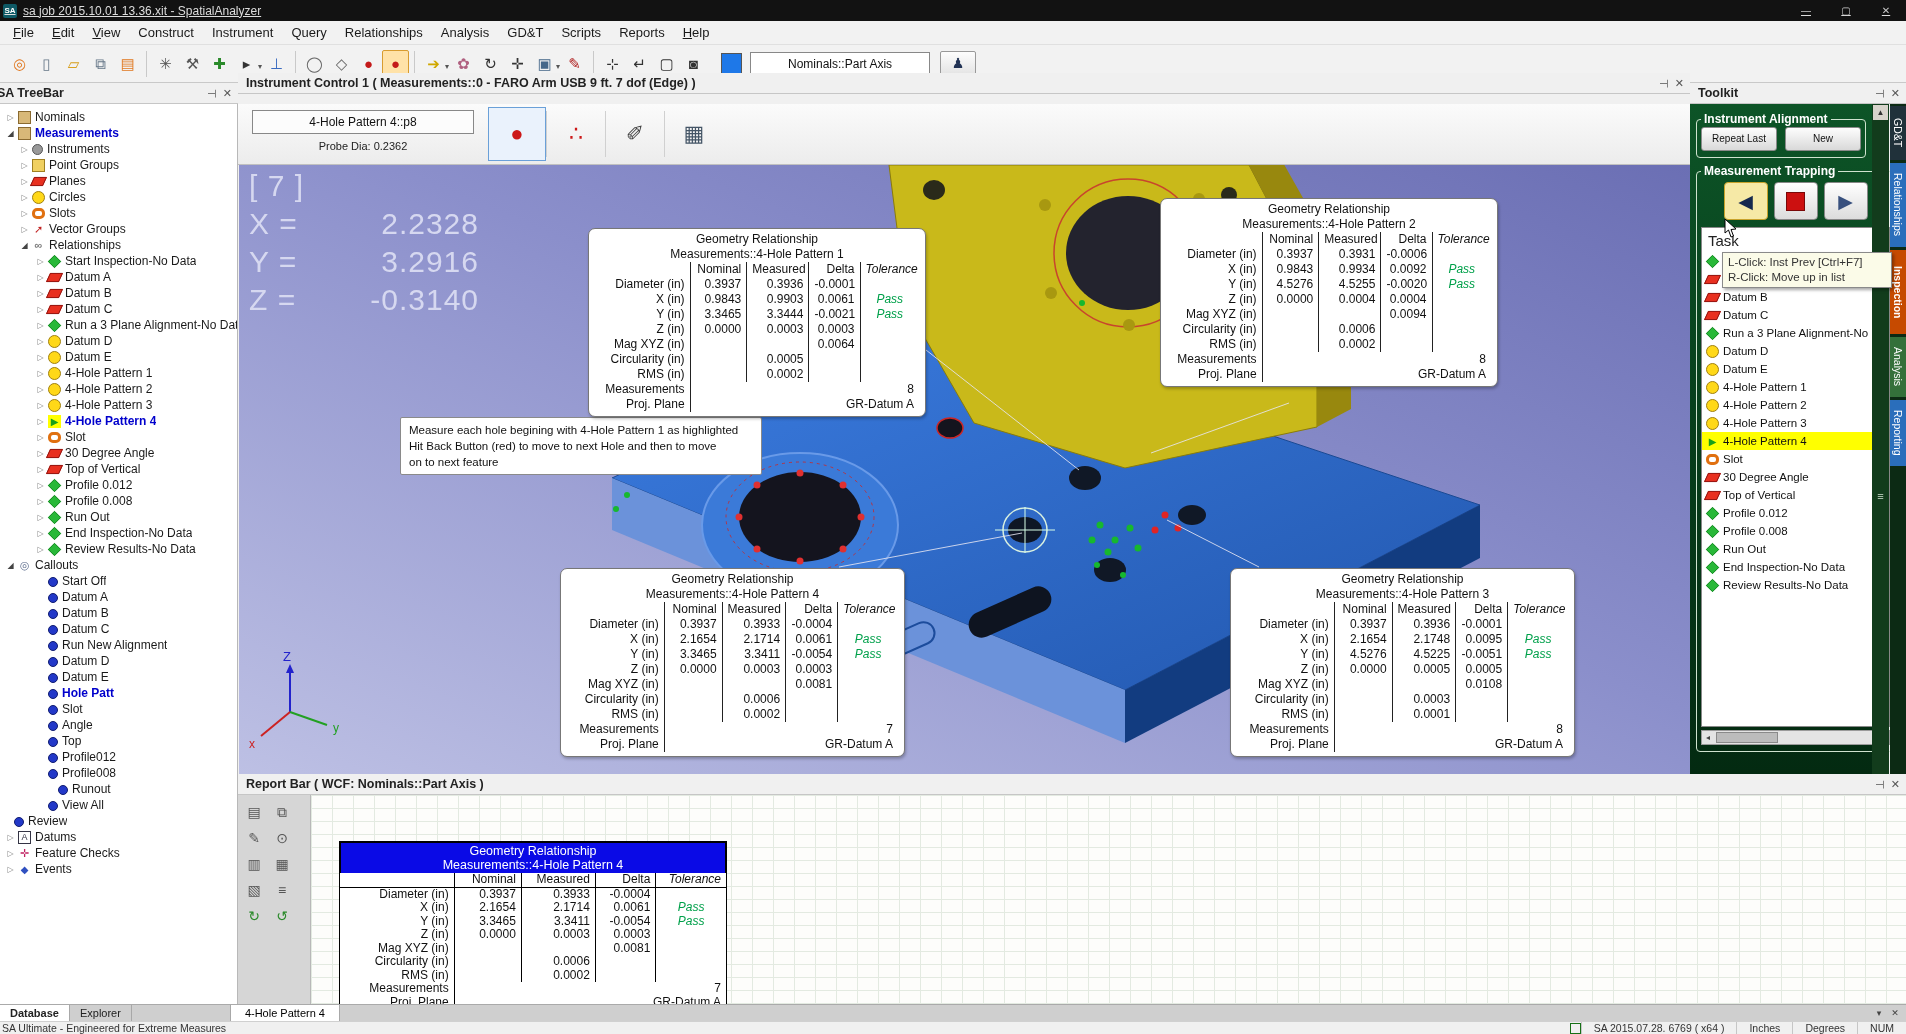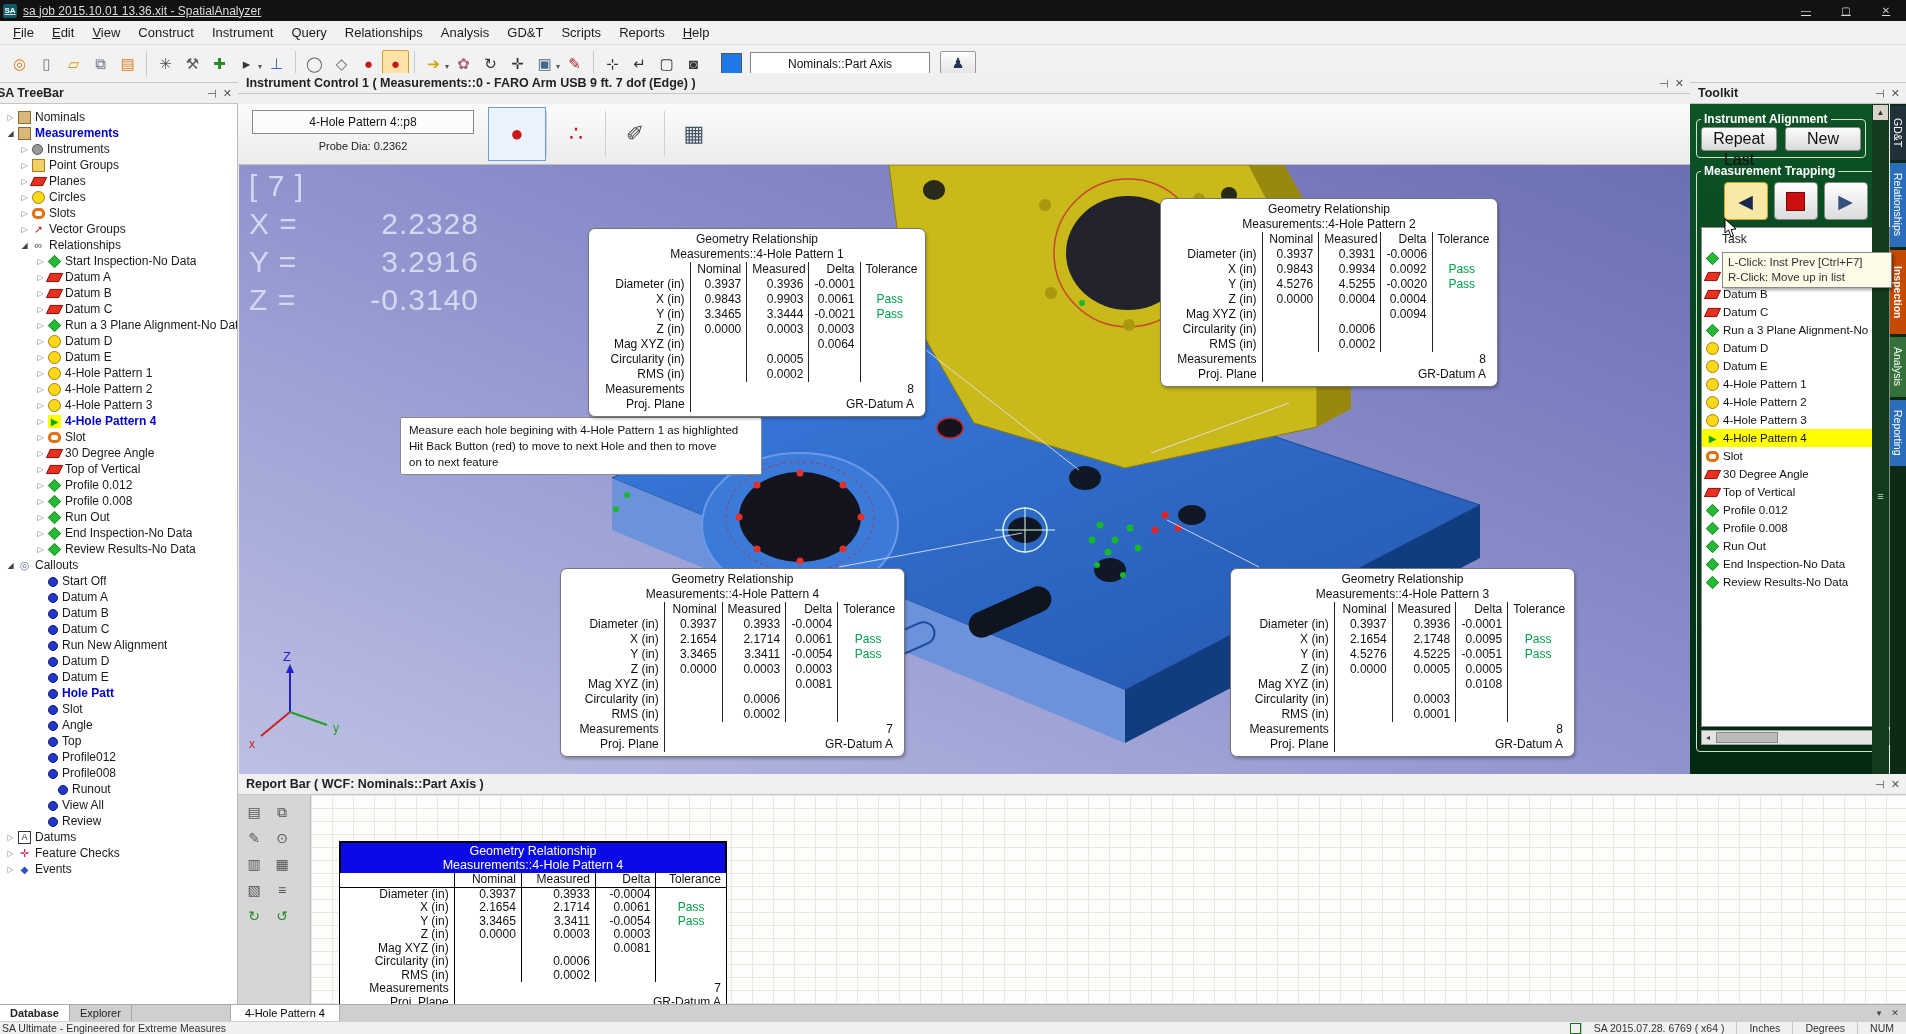--- a/index.html
+++ b/index.html
@@ -85,47 +85,47 @@
   .g1{left:921px;top:33px;width:338px;}
   .g2{left:321px;top:403px;width:345px;}
   .g3{left:991px;top:403px;width:345px;}
   .gt-title{text-align:center;line-height:15px;}
   table.gt{border-collapse:collapse;width:100%;table-layout:fixed;}
   .gt td{padding:0 5px;line-height:15px;text-align:right;overflow:hidden;white-space:nowrap;}
   .gt td:nth-child(1){width:31%;}
   .gt td:nth-child(2){width:17%;}
   .gt td:nth-child(3){width:19%;}
   .gt td:nth-child(4){width:15%;}
-  .gt td:nth-child(5){width:18%;}
+  .gt td:nth-child(5){width:18%;font-style:italic;}
   .geo .gt tr:not(.gf) td + td{border-left:1px solid #222;}
   .geo .gt tr.gf td.fl{border-right:1px solid #222;}
   .gt td.pass{color:#00a04a;text-align:center;}
   .gt tr.gf td.fv{text-align:right;}
 
   
   .rg-head{background:#0a0ae6;color:#fff;text-align:center;font-size:12.5px;line-height:14px;padding:1px 0;border:1px solid #000;border-bottom:none;}
   .reporttbl{background:#fff;border:1px solid #000;font-size:12px;color:#111;}
   .reporttbl .gt td{line-height:13.5px;padding:0 5px;}
   .reporttbl .gt tr td + td{border-left:1px solid #000;}
   .reporttbl .gt tr.gh td{border-bottom:1px solid #000;}
   .reporttbl .gt tr.gf td.fl{border-right:1px solid #000;}
 
   
   .tk-head{left:1690px;top:83px;width:216px;height:21px;padding-left:8px;}
   .tk-body{left:1690px;top:104px;width:182px;height:670px;background:linear-gradient(180deg,#0d5427 0%,#07401c 45%,#032a11 100%);padding:2px 4px;}
   .tk-group{border:1px solid #cfe3cf;border-radius:4px;margin:6px 2px 0;padding:1px 4px 6px;}
   .tk-group legend{color:#fff;font-weight:bold;font-size:12px;padding:0 3px;}
   .tk-btnrow{display:flex;gap:8px;justify-content:center;}
-  .tk-btn{flex:1;height:22px;background:linear-gradient(#fdfdfd,#d9d9d9);border:1px solid #8a8a8a;border-radius:3px;font-size:16px;color:#111;text-align:center;line-height:21px;}
+  .tk-btn{flex:1;height:22px;background:linear-gradient(#fdfdfd,#d9d9d9);border:1px solid #8a8a8a;border-radius:3px;font-size:10px;color:#111;text-align:center;line-height:21px;}
   .trap-row{display:flex;gap:6px;justify-content:center;margin:3px 0 7px;}
   .trapbtn{width:42px;height:36px;background:linear-gradient(#ffffff,#dcdcdc);border:1px solid #888;border-radius:4px;display:flex;align-items:center;justify-content:center;font-size:19px;color:#16284e;position:relative;}
   .trapbtn.hl{background:#f6e9a6;border-color:#c8a22a;}
   .stopsq{width:17px;height:17px;background:#cc1010;border:1px solid #7a0808;}
   .taskbox{background:#fff;border:1px solid #888;height:498px;overflow:hidden;}
-  .taskhdr{font-size:12px;color:#222;padding:4px 20px 3px;}
+  .taskhdr{font-size:15px;color:#222;padding:4px 6px 3px;}
   .krow{display:flex;align-items:center;height:18px;font-size:11.5px;color:#111;padding-left:3px;white-space:nowrap;overflow:hidden;}
   .krow.sel{background:#ffff00;}
   .hscroll{height:13px;margin-top:3px;background:#e4e4e4;border:1px solid #9a9a9a;display:flex;align-items:center;font-size:8px;color:#444;}
   .hs-btn{width:12px;text-align:center;}
   .hs-thumb{height:9px;background:#bcbcbc;border:1px solid #8a8a8a;width:60px;margin-left:2px;}
   .hs-fill{flex:1;}
   .tooltip{left:1722px;top:252px;width:170px;background:#fbfbe8;border:1px solid #8a8a8a;box-shadow:2px 2px 3px rgba(0,0,0,.35);font-size:11.5px;color:#333;line-height:15px;padding:2px 5px;white-space:nowrap;overflow:hidden;z-index:60;}
   .cursor{left:1724px;top:218px;z-index:70;}
   .tk-vscroll{left:1872px;top:104px;width:17px;height:670px;background:#123c1c;display:flex;flex-direction:column;align-items:center;}
   .vs-btn{width:15px;height:15px;background:#d8d4cc;color:#333;font-size:8px;text-align:center;line-height:15px;margin-top:1px;}
@@ -444,21 +444,21 @@
       <div class="trow" style="padding-left:44px">
         <span class="tw"></span>
         <span class="ti ic-dot"></span>
         <span class="tl">Runout</span>
       </div>
       <div class="trow" style="padding-left:34px">
         <span class="tw"></span>
         <span class="ti ic-dot"></span>
         <span class="tl">View All</span>
       </div>
-      <div class="trow" style="padding-left:34px">
+      <div class="trow" style="">
         <span class="tw"></span>
         <span class="ti ic-dot"></span>
         <span class="tl">Review</span>
       </div>
       <div class="trow" style="padding-left:4px">
         <span class="tw">▷</span>
         <span class="ti ic-datumA"></span>
         <span class="tl">Datums</span>
       </div>
       <div class="trow" style="padding-left:4px">

